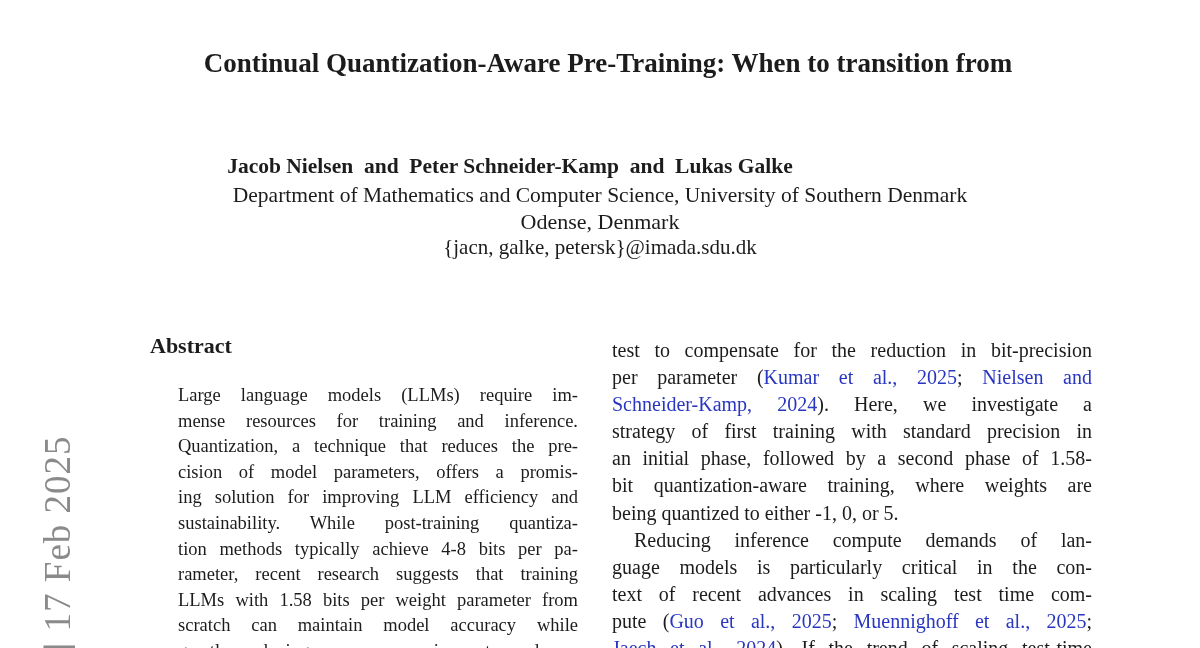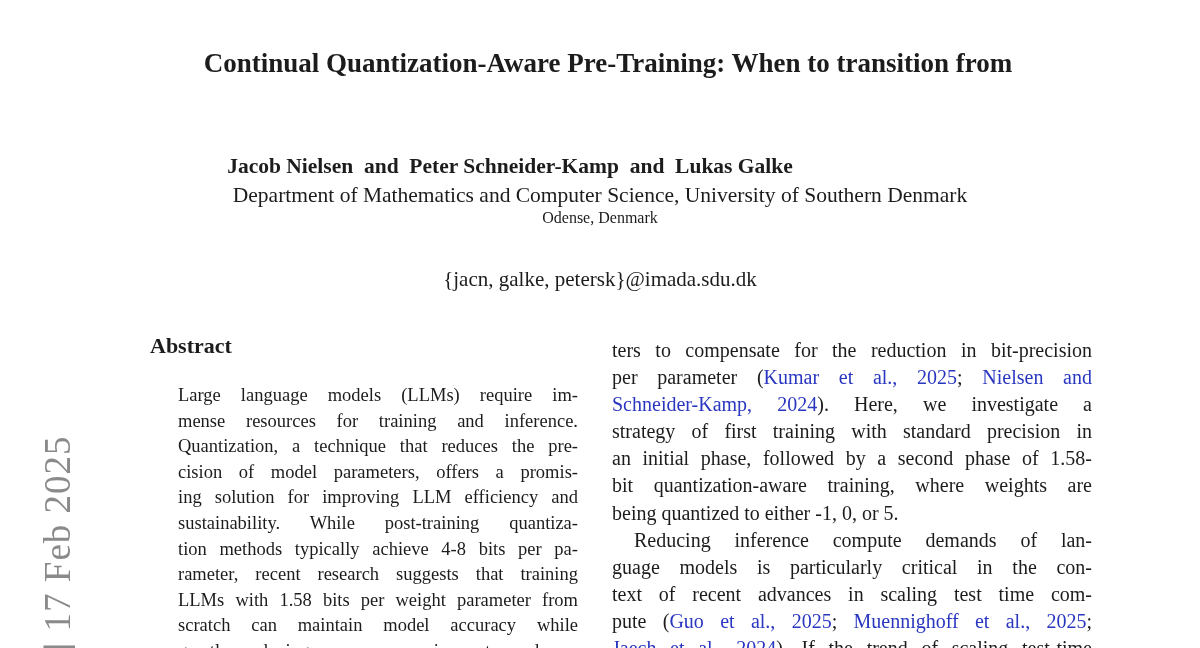--- a/index.html
+++ b/index.html
@@ -38,22 +38,22 @@
   }
   .authors{
     position:absolute;
     left:0;top:154px;width:1020px;
     text-align:center;
     font-weight:bold;
     font-size:21.5px;
     white-space:pre-wrap;
   }
   .affil1{position:absolute;left:0;top:183px;width:1200px;text-align:center;font-size:21.5px;}
-  .affil2{position:absolute;left:0;top:209px;width:1200px;text-align:center;font-size:16px;}
-  .email{position:absolute;left:0;top:235px;width:1200px;text-align:center;font-size:21px;margin-top:32px;}
+  .affil2{position:absolute;left:0;top:209px;width:1200px;text-align:center;font-size:22px;}
+  .email{position:absolute;left:0;top:235px;width:1200px;text-align:center;font-size:21px;}
   .abstract-heading{
     position:absolute;
     left:150px;top:333px;width:456px;
     text-align:left;
     font-weight:bold;
     font-size:22px;
   }
   .abstract-body{
     position:absolute;
     left:178px;top:383px;width:400px;
@@ -102,21 +102,21 @@
       <div class="tline"><span>ing solution for improving LLM efficiency and</span></div>
       <div class="tline"><span>sustainability. While post-training quantiza-</span></div>
       <div class="tline"><span>tion methods typically achieve 4-8 bits per pa-</span></div>
       <div class="tline"><span>rameter, recent research suggests that training</span></div>
       <div class="tline"><span>LLMs with 1.58 bits per weight parameter from</span></div>
       <div class="tline"><span>scratch can maintain model accuracy while</span></div>
       <div class="tline"><span>greatly reducing memory requirements and en-</span></div>
     </div>
 
   <div class="right-col" id="right-lines">
-      <div class="tline"><span>ters to compensate for the reduction in bit-precision</span></div>
+      <div class="tline"><span>test to compensate for the reduction in bit-precision</span></div>
       <div class="tline"><span>per parameter (</span><span class="cite">Kumar et al., 2025</span><span>; </span><span class="cite">Nielsen and</span></div>
       <div class="tline"><span class="cite">Schneider-Kamp, 2024</span><span>). Here, we investigate a</span></div>
       <div class="tline"><span>strategy of first training with standard precision in</span></div>
       <div class="tline"><span>an initial phase, followed by a second phase of 1.58-</span></div>
       <div class="tline"><span>bit quantization-aware training, where weights are</span></div>
       <div class="tline nojust"><span>being quantized to either -1, 0, or 5.</span></div>
       <div class="tline indent"><span>Reducing inference compute demands of lan-</span></div>
       <div class="tline"><span>guage models is particularly critical in the con-</span></div>
       <div class="tline"><span>text of recent advances in scaling test time com-</span></div>
       <div class="tline"><span>pute (</span><span class="cite">Guo et al., 2025</span><span>; </span><span class="cite">Muennighoff et al., 2025</span><span>;</span></div>

